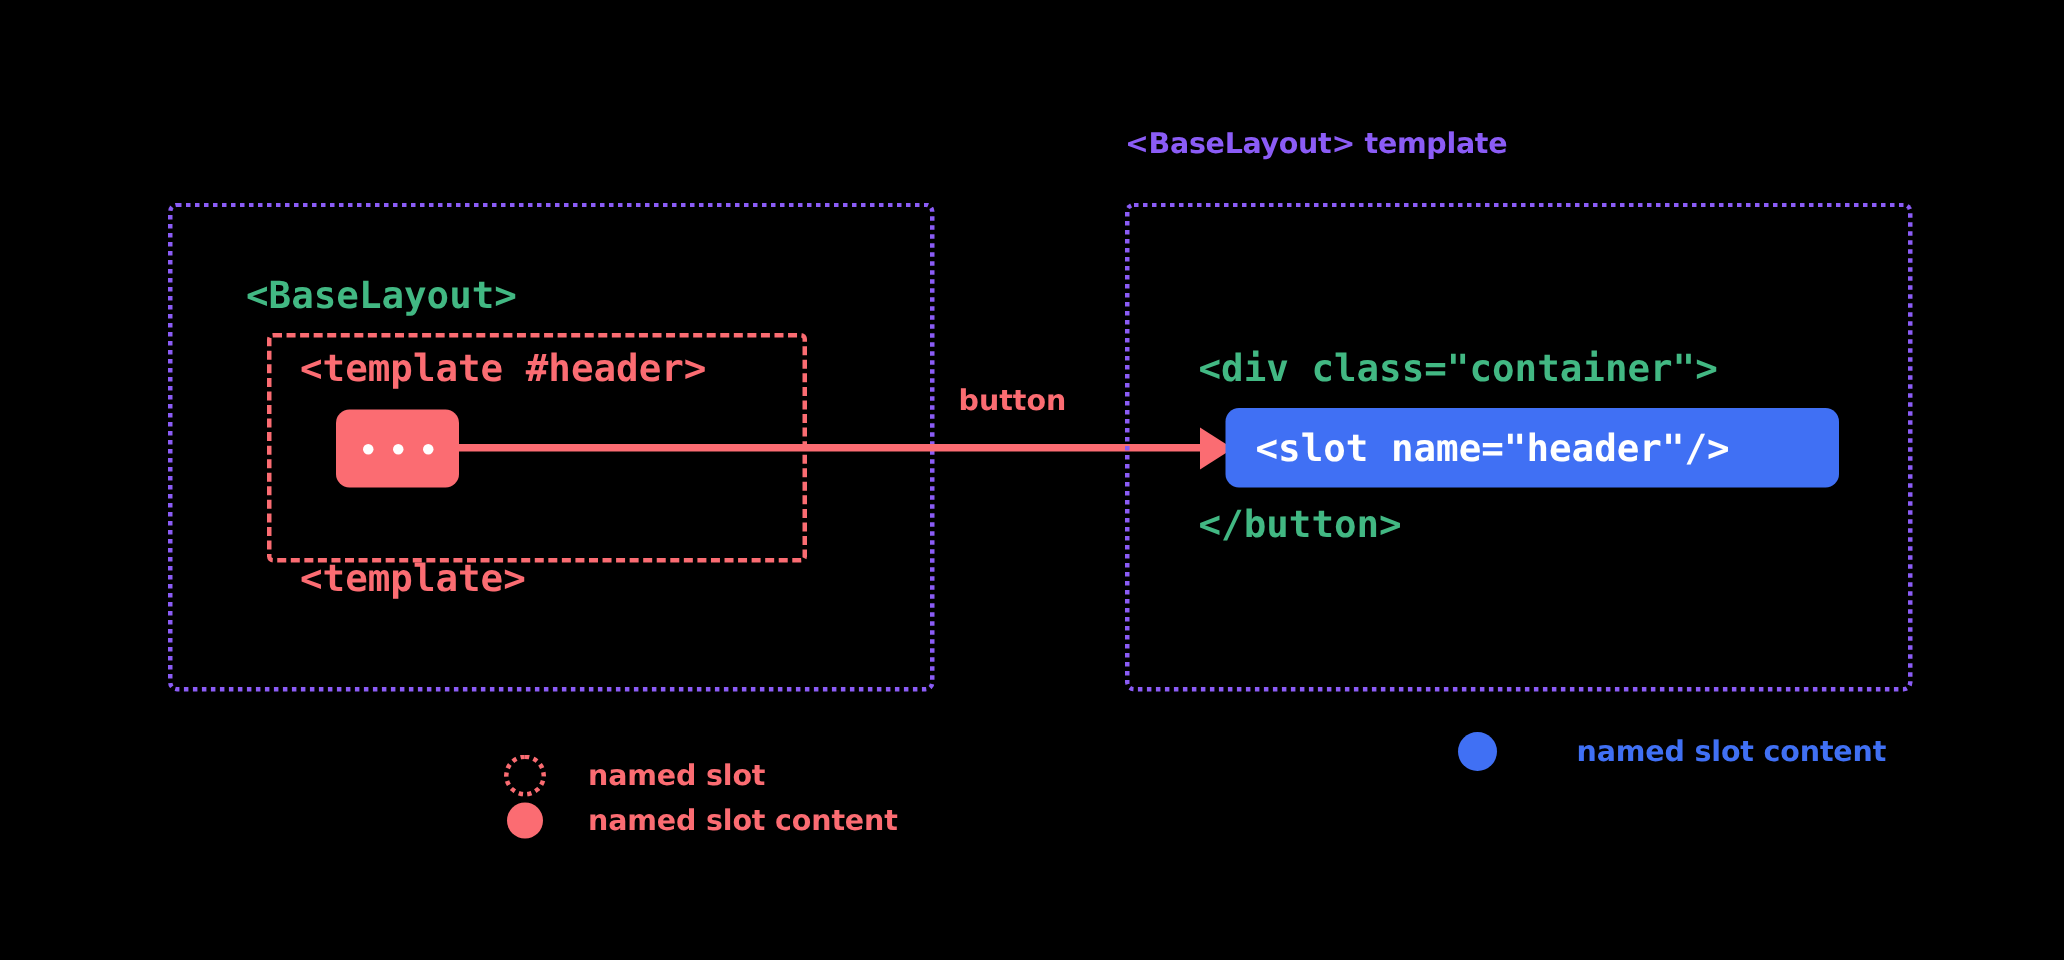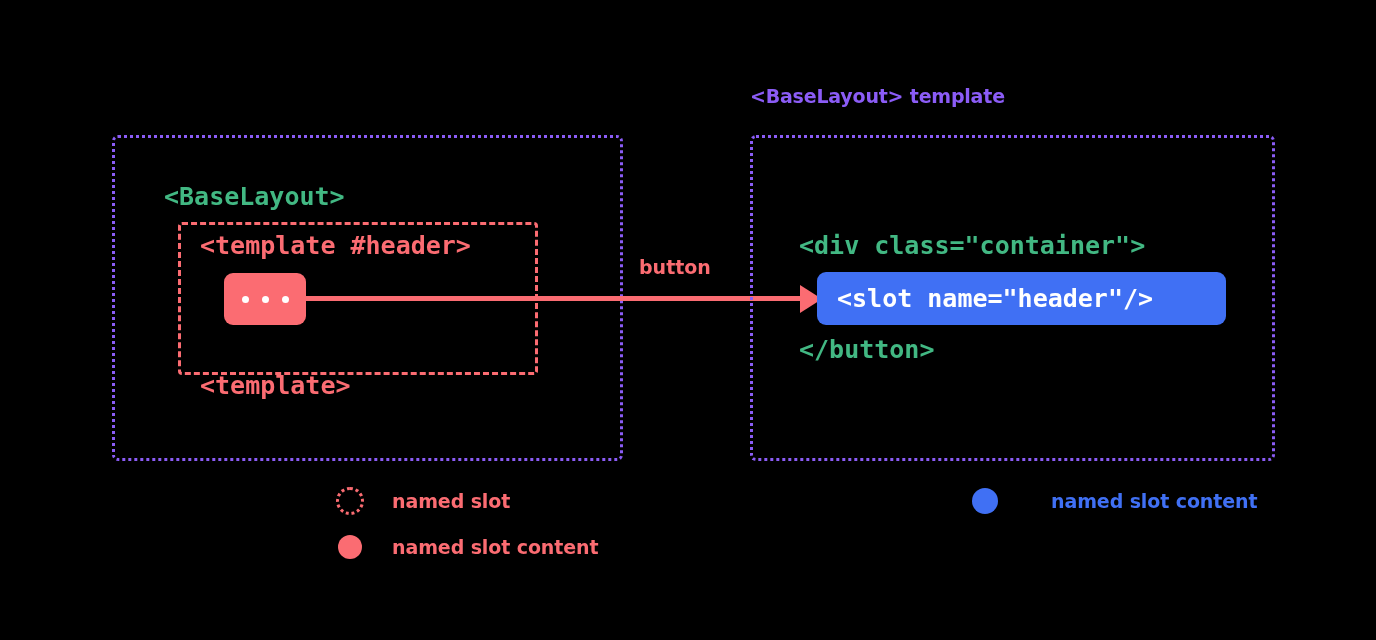--- a/index.html
+++ b/index.html
@@ -155,21 +155,21 @@
   }
   .legend-label {
     font-family: "DejaVu Sans", sans-serif;
     font-weight: bold;
     font-size: 19px;
     letter-spacing: -0.1px;
   }
   .legend-label.red  { color: #fb6c72; }
   .legend-label.blue { color: #4070f4; }
 
-  #legend-named-slot         { left: 336px; top: 486px; text-align: right; }
+  #legend-named-slot         { left: 336px; top: 502px; text-align: right; }
   #legend-named-slot-content { left: 336px; top: 532px; justify-content: center; }
   #legend-named-slot-outlet  { left: 971px; top: 486px; }
 
   .marker-wrap {
     width: 28px;
     height: 30px;
     display: flex;
     align-items: center;
     justify-content: center;
     margin-right: 28px;

